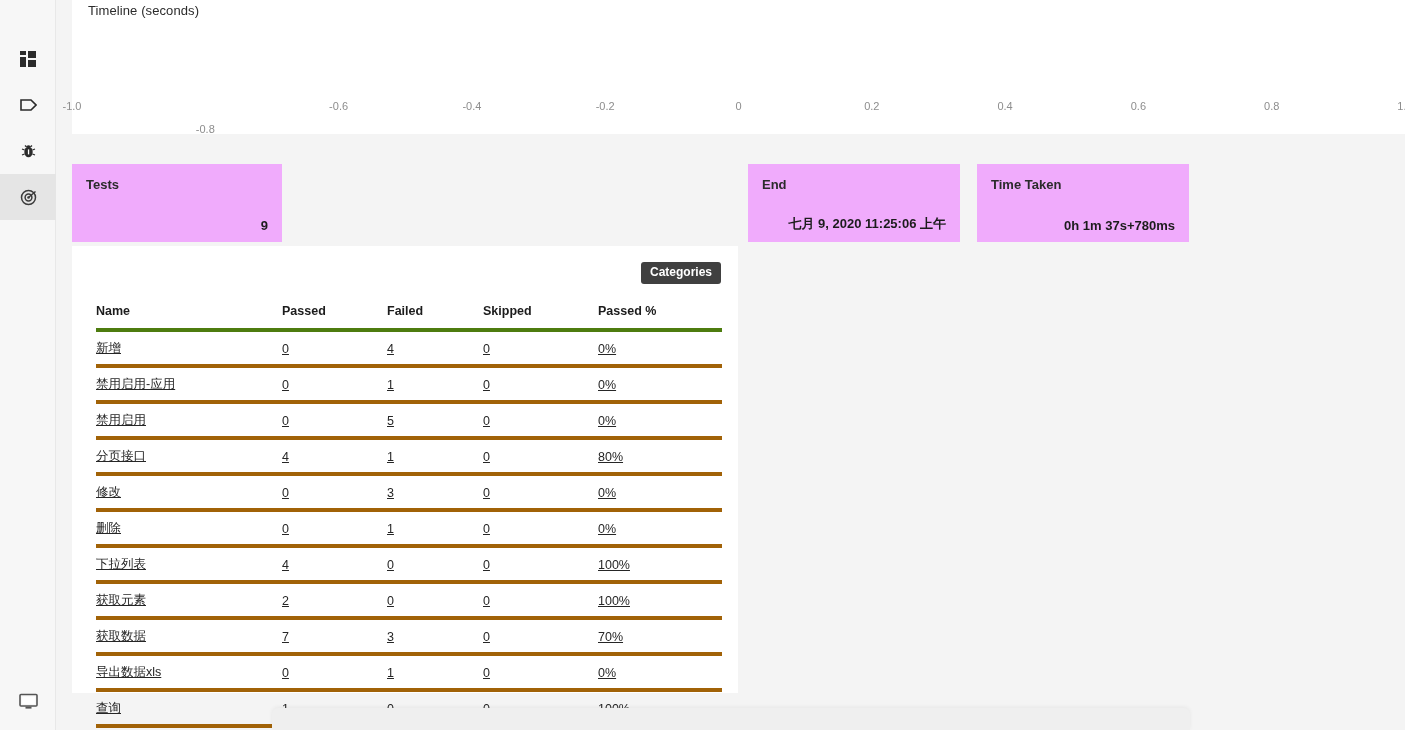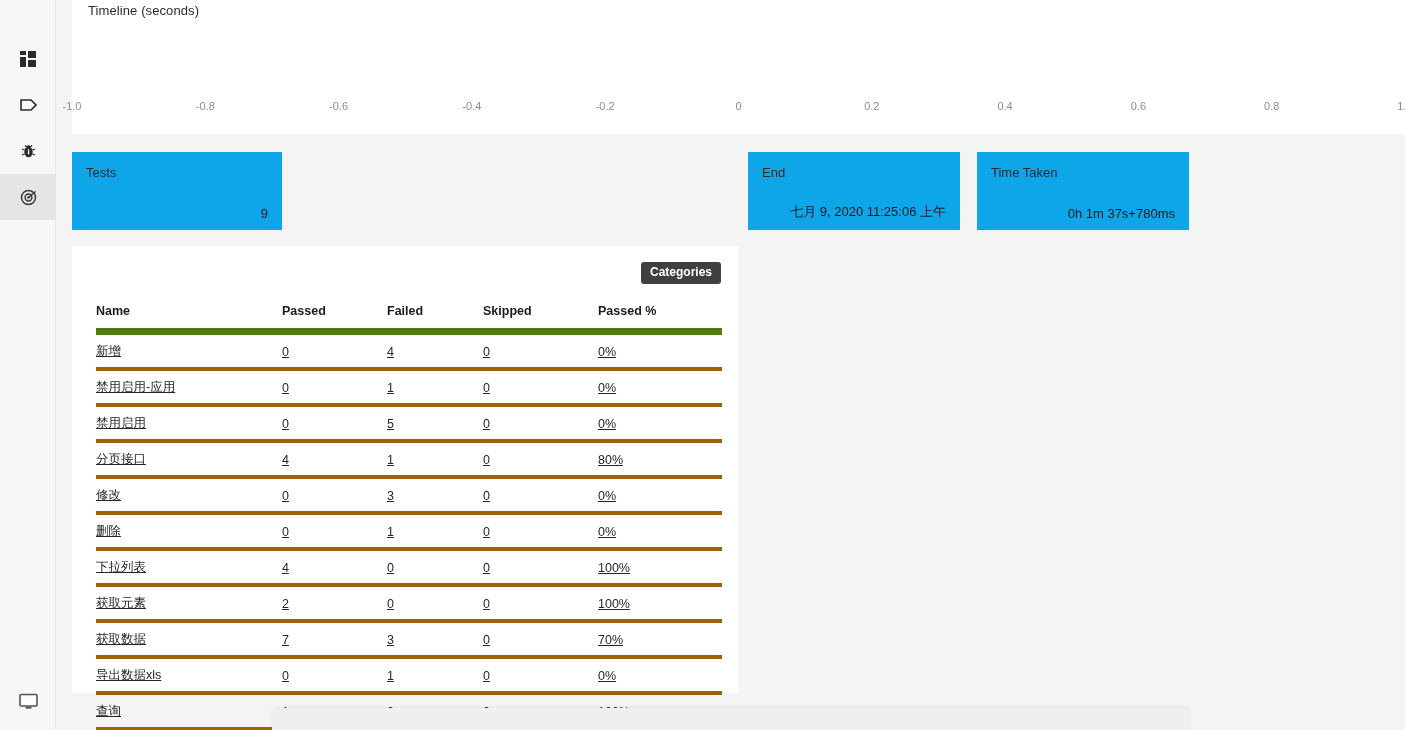--- a/index.html
+++ b/index.html
@@ -90,24 +90,25 @@
 
   
   .stats {
     position: absolute;
     left: 72px; top: 152px;
     width: 1130px;
     height: 78px;
   }
   .stat-card {
     position: absolute;
-    top: 0;
+    top: 12px;
     height: 78px;
-    background: #0ea5e9;
+    background: #f0abfc;
     padding: 13px 14px 10px 14px;
+    font-weight: bold;
   }
   .stat-label {
     font-size: 13px;
     color: #2b2b2b;
     line-height: 16px;
   }
   .stat-value {
     position: absolute;
     right: 14px; bottom: 9px;
     font-size: 13px;
@@ -144,21 +145,21 @@
     left: 24px; top: 58px;
     width: 626px;
     border-collapse: collapse;
   }
   thead th {
     text-align: left;
     font-size: 12.5px;
     font-weight: bold;
     color: #1c1c1c;
     padding: 0 0 10px 0;
-    border-bottom: 7px solid #4d7c0f;
+    border-bottom: 4px solid #4d7c0f;
   }
   tbody td {
     font-size: 12.5px;
     color: #262626;
     padding: 8px 0 7px 0;
     border-bottom: 4px solid #a16207;
     white-space: nowrap;
     text-decoration: underline;
   }
   .col-name   { width: 186px; }
@@ -246,21 +247,21 @@
         </svg>
       </span>
     </div>
   </div>
 
   <div class="chart-card">
     <div class="chart-title">Timeline (seconds)</div>
     <div class="chart-plot"></div>
     <div class="axis">
         <div class="tick" style="left: 0%;">-1.0</div>
-        <div class="tick" style="left: 10%;">-0.8</div>
+        <div class="tick" style="left: 10%; margin-top: 23px;">-0.8</div>
         <div class="tick" style="left: 20%;">-0.6</div>
         <div class="tick" style="left: 30%;">-0.4</div>
         <div class="tick" style="left: 40%;">-0.2</div>
         <div class="tick" style="left: 50%;">0</div>
         <div class="tick" style="left: 60%;">0.2</div>
         <div class="tick" style="left: 70%;">0.4</div>
         <div class="tick" style="left: 80%;">0.6</div>
         <div class="tick" style="left: 90%;">0.8</div>
         <div class="tick" style="left: 100%;">1.0</div>
       </div>

